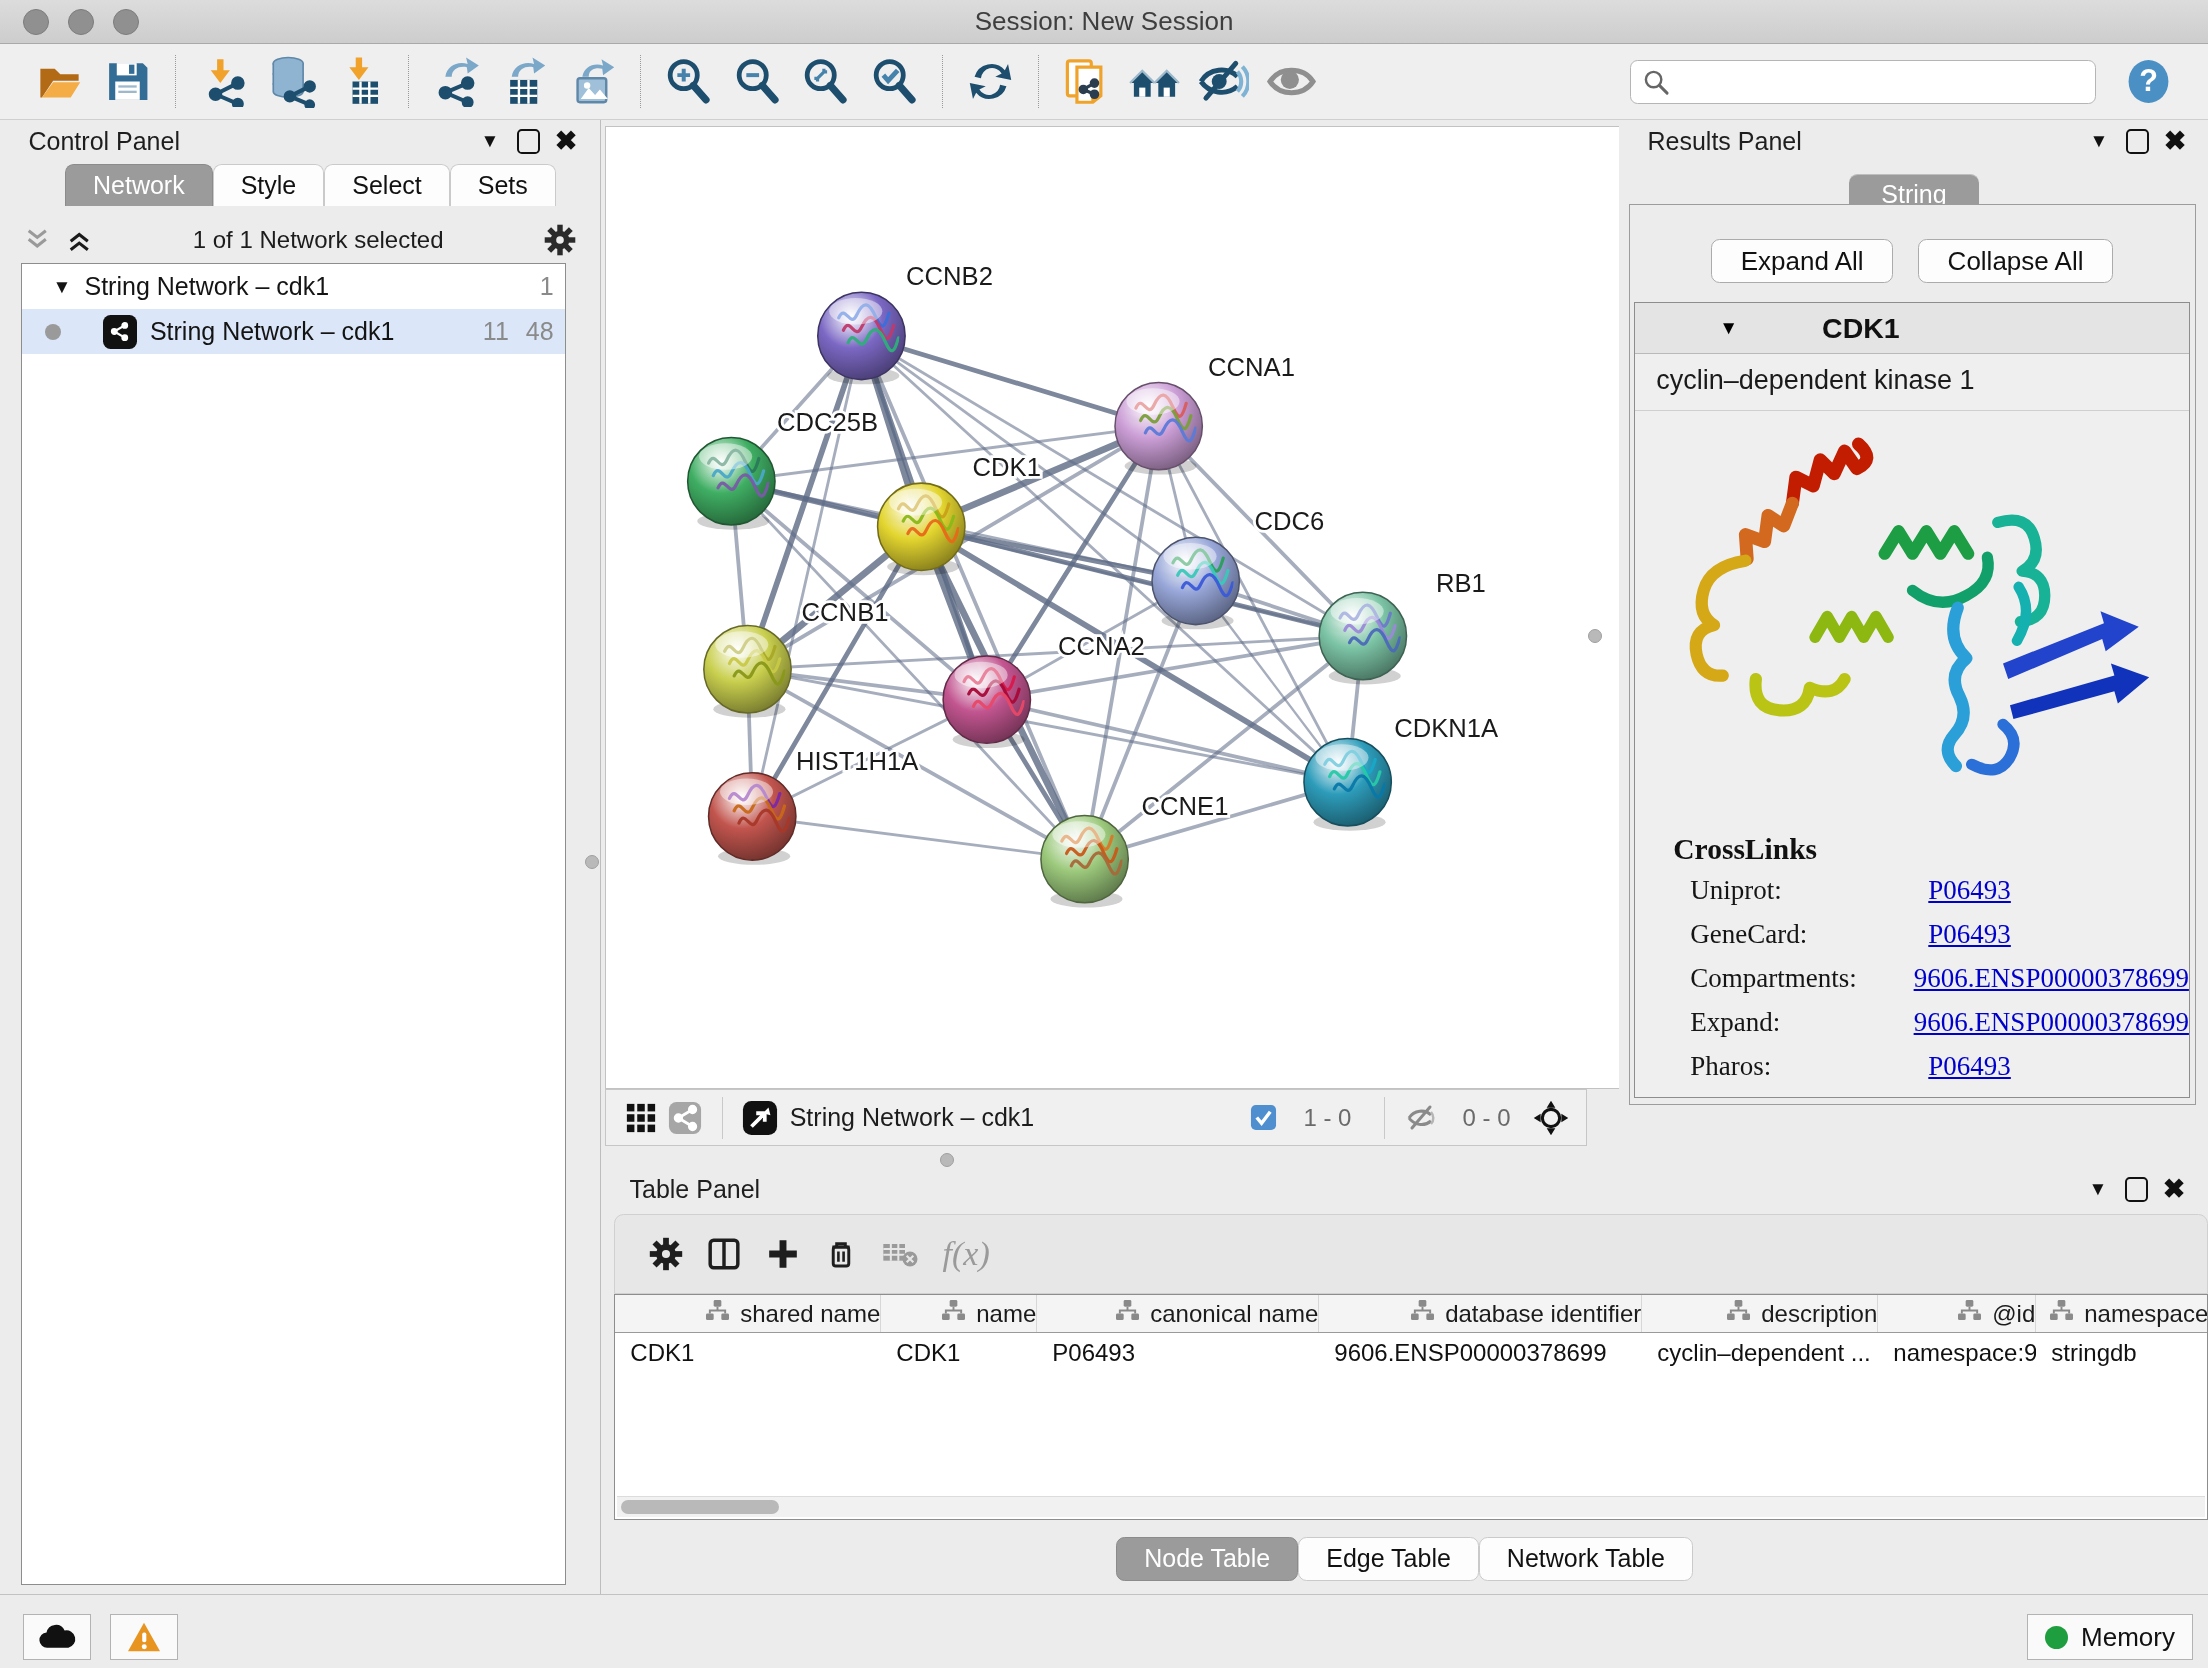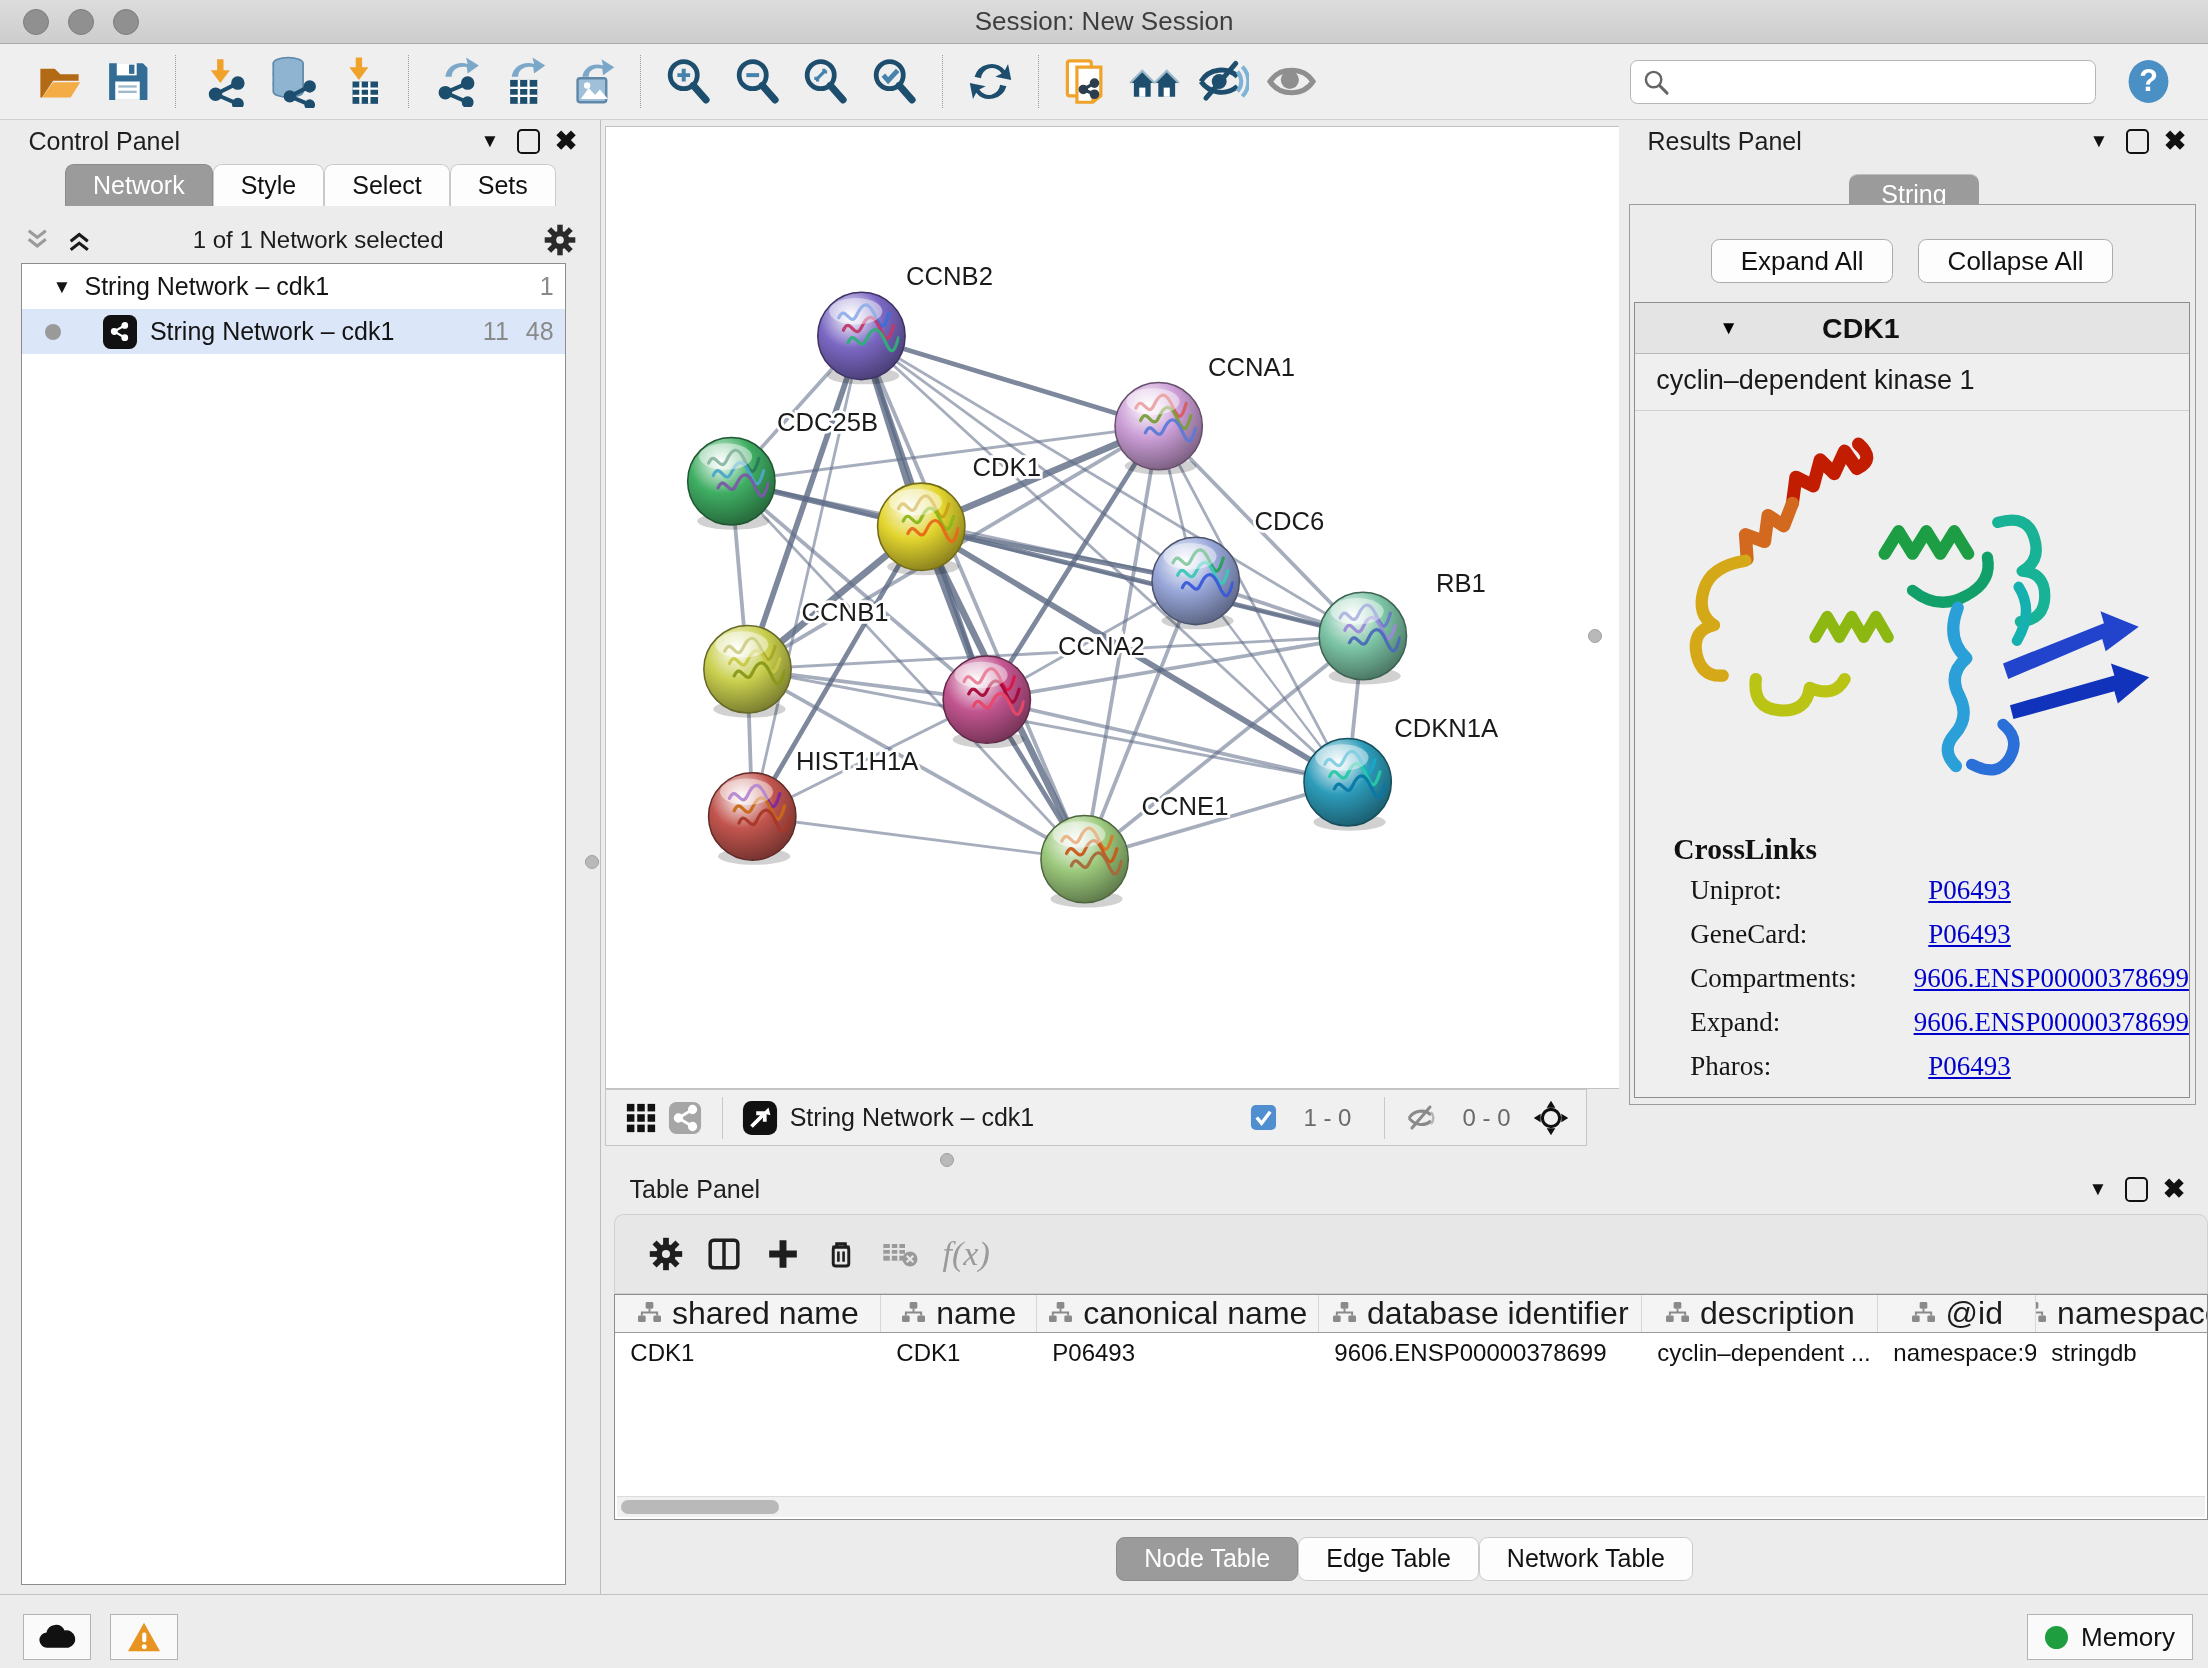--- a/index.html
+++ b/index.html
@@ -86,21 +86,21 @@
   .xlrow a{font-size:27px;color:#0000cc;text-decoration:underline;cursor:pointer}
 
   
   .table-panel{position:absolute;left:601px;top:1168px;width:1607px;height:426px;background:#ececec}
   .tp-toolbar{position:absolute;left:13.3px;right:0;top:46px;height:80px;background:#e7e7e7;border:1px solid #d0d0d0;
     border-radius:9.5px 9.5px 0 0;display:flex;align-items:center;padding-left:21px}
   .tpico{width:49px;height:49px;display:flex;align-items:center;justify-content:center;margin:0 4.8px;cursor:pointer}
   .fx{font-family:"Liberation Serif",serif;font-style:italic;font-size:34px;color:#9a9a9a;margin-left:13.3px}
   .tp-table{position:absolute;left:13.3px;right:0;top:126px;bottom:74px;background:#fff;border:1.9px solid #8d8d8d;overflow:hidden}
   .thead{display:flex;height:38px;background:#f4f4f4;border-bottom:1.9px solid #9a9a9a}
-  .th{display:flex;align-items:center;justify-content:center;gap:10px;font-size:32px;color:#1b1b1b;border-right:1px solid #d7d7d7;overflow:hidden;cursor:pointer}
+  .th{display:flex;align-items:center;justify-content:flex-end;gap:10px;font-size:24px;color:#1b1b1b;border-right:1px solid #d7d7d7;overflow:hidden;cursor:pointer}
   .tbody .tr{display:flex;height:40px}
   .td{display:flex;align-items:center;font-size:24px;color:#111;padding-left:15px;overflow:hidden;white-space:nowrap}
   .hscroll{position:absolute;left:1.9px;right:1.9px;bottom:1.9px;height:21px;background:#f1f1f1;border-top:1px solid #dcdcdc}
   .hthumb{position:absolute;left:3.8px;top:2.9px;width:158px;height:14.3px;border-radius:7.6px;background:#b9b9b9;cursor:pointer}
   .tp-tabs{position:absolute;left:0;right:0;bottom:13.3px;display:flex;justify-content:center}
   .tp-tabs .tabbtn{border-radius:8.6px;border-bottom:1px solid #cacaca;height:44px}
   .tp-tabs .tabbtn.active{border-color:#8b8b8b}
 
   
   .statusbar{position:absolute;left:0;top:1594px;width:100%;height:74px;background:#ececec;border-top:1px solid #c2c2c2}

